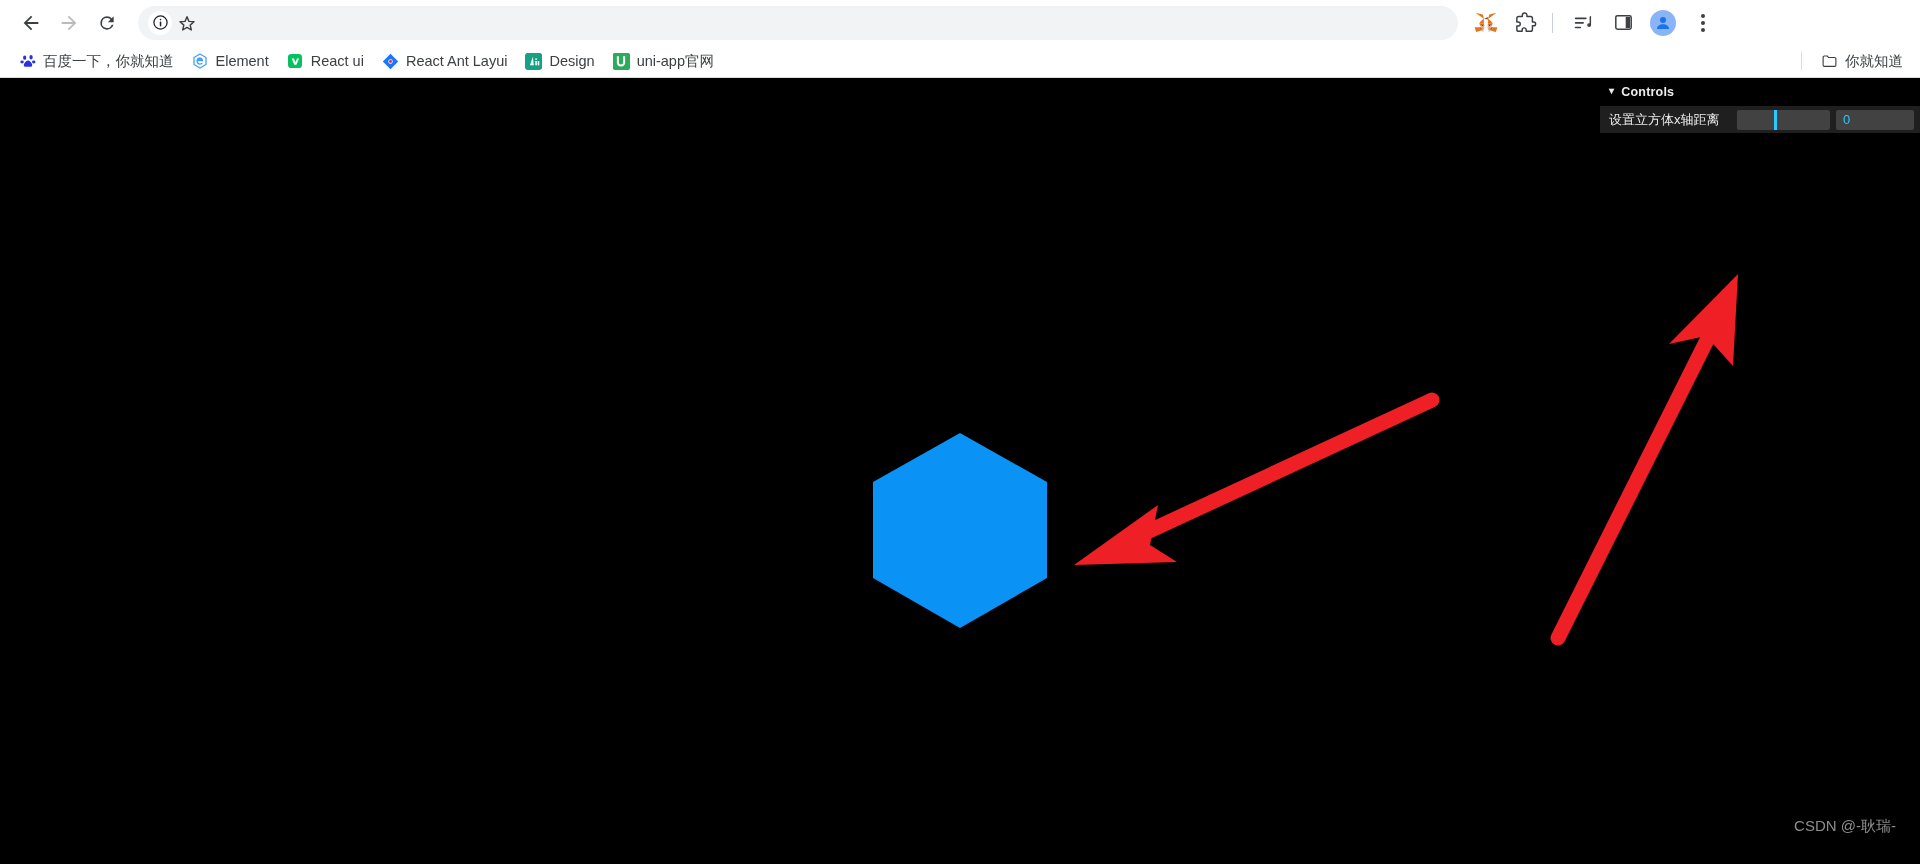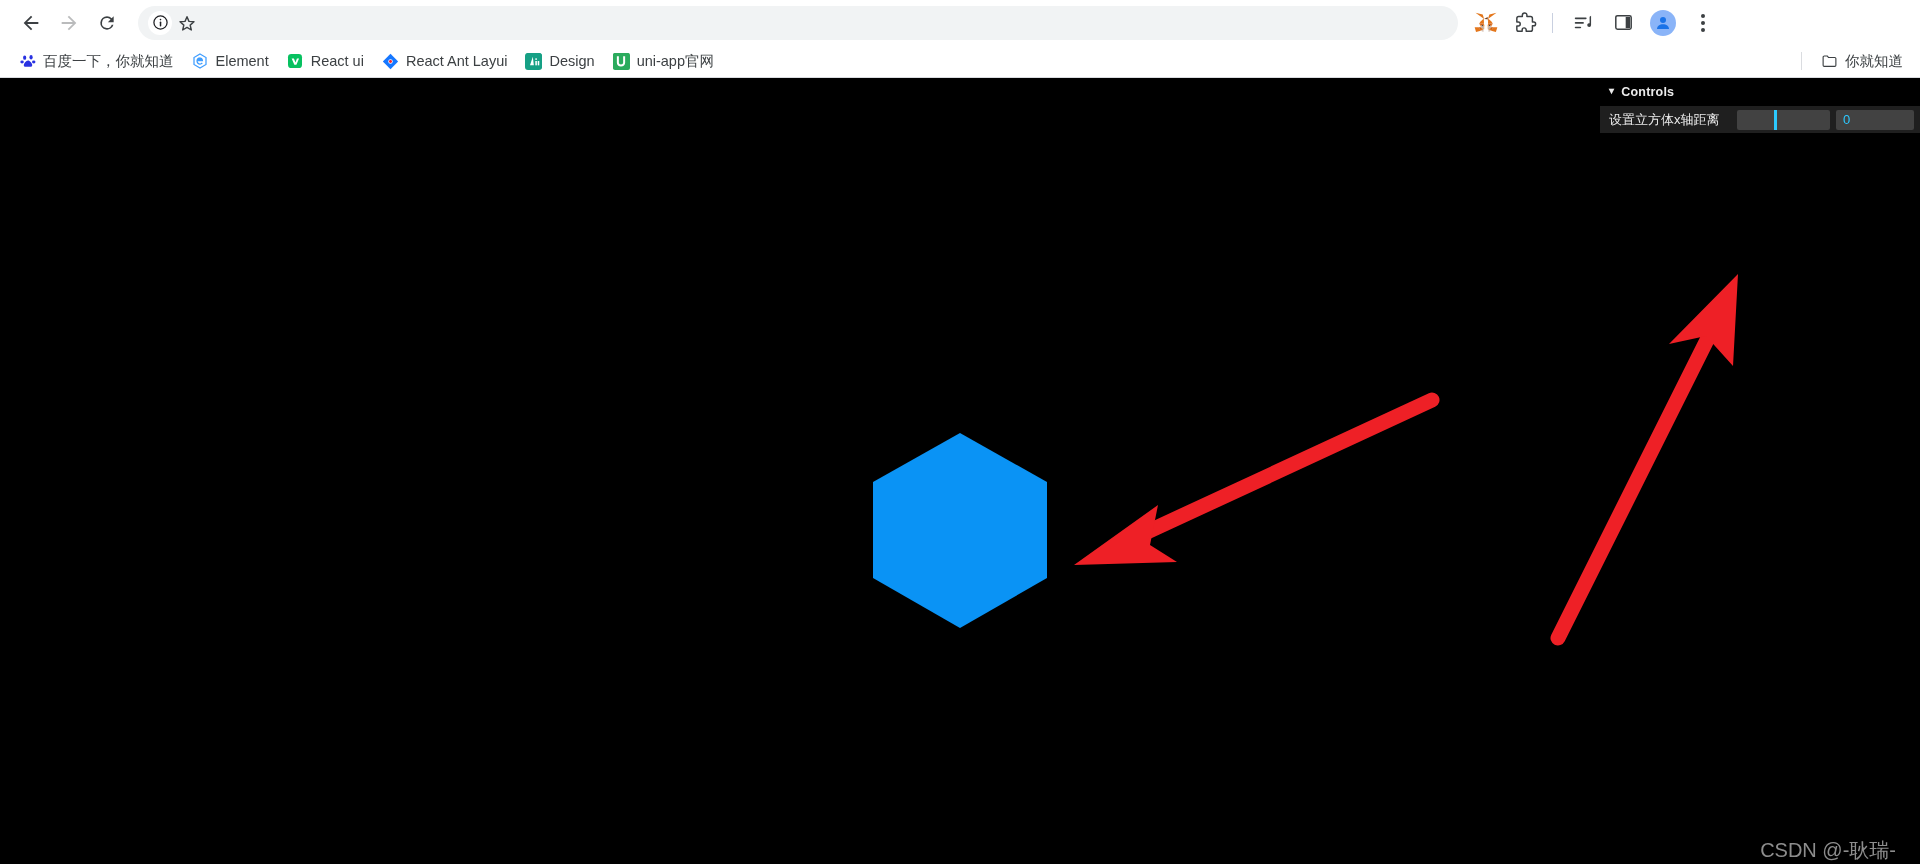--- a/index.html
+++ b/index.html
@@ -277,23 +277,23 @@
     position: absolute;
     inset: 0;
     pointer-events: none;
     z-index: 30;
   }
 
   
   .watermark {
     position: absolute;
     right: 24px;
-    bottom: 0;
+    bottom: 28px;
     color: #8d8d8d;
-    font-size: 20px;
+    font-size: 15px;
     z-index: 25;
     white-space: nowrap;
     font-family: "Liberation Sans", sans-serif;
   }
 </style>
 </head>
 <body>
 
 <div class="browser-chrome">
 

